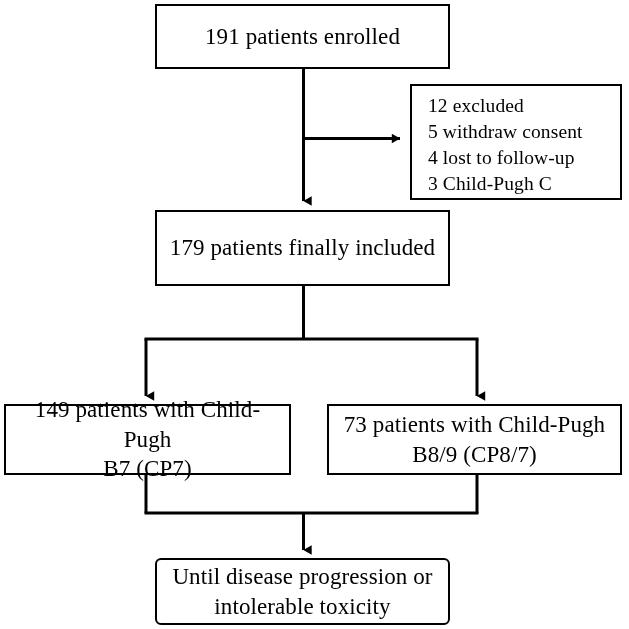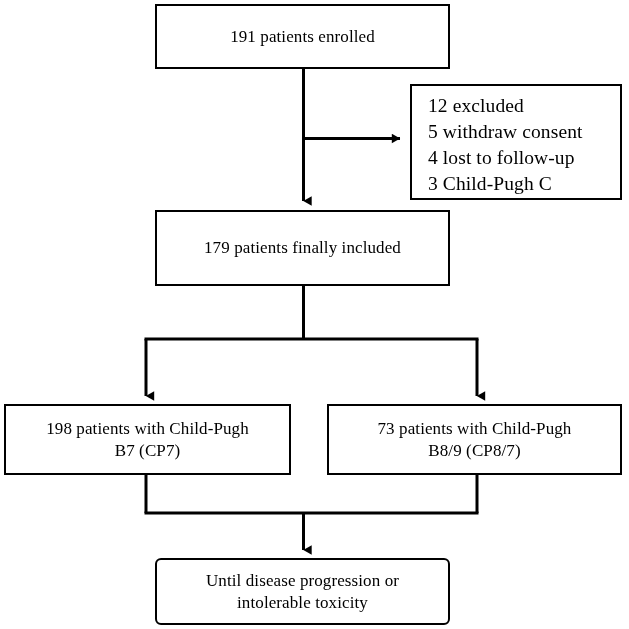--- a/index.html
+++ b/index.html
@@ -32,21 +32,21 @@
     display: flex;
     align-items: center;
     justify-content: center;
     z-index: 2;
   }
   .node .label {
     display: block;
     width: 100%;
     text-align: center;
     line-height: 1.28;
-    font-size: 17px;
+    font-size: 23px;
     letter-spacing: 0.1px;
     padding: 0 6px;
     box-sizing: border-box;
     white-space: pre-line;
   }
   .node.left-align {
     align-items: flex-start;
     justify-content: flex-start;
   }
   .node.left-align .label {
@@ -115,21 +115,21 @@
 5 withdraw consent
 4 lost to follow-up
 3 Child-Pugh C</span>
   </div>
 
   <div class="node" id="node-included">
     <span class="label">179 patients finally included</span>
   </div>
 
   <div class="node" id="node-cp7">
-    <span class="label">198 patients with Child-Pugh
+    <span class="label">149 patients with Child-Pugh
 B7 (CP7)</span>
   </div>
 
   <div class="node" id="node-cp89">
     <span class="label">73 patients with Child-Pugh
 B8/9 (CP8/7)</span>
   </div>
 
   <div class="node" id="node-until">
     <span class="label">Until disease progression or

